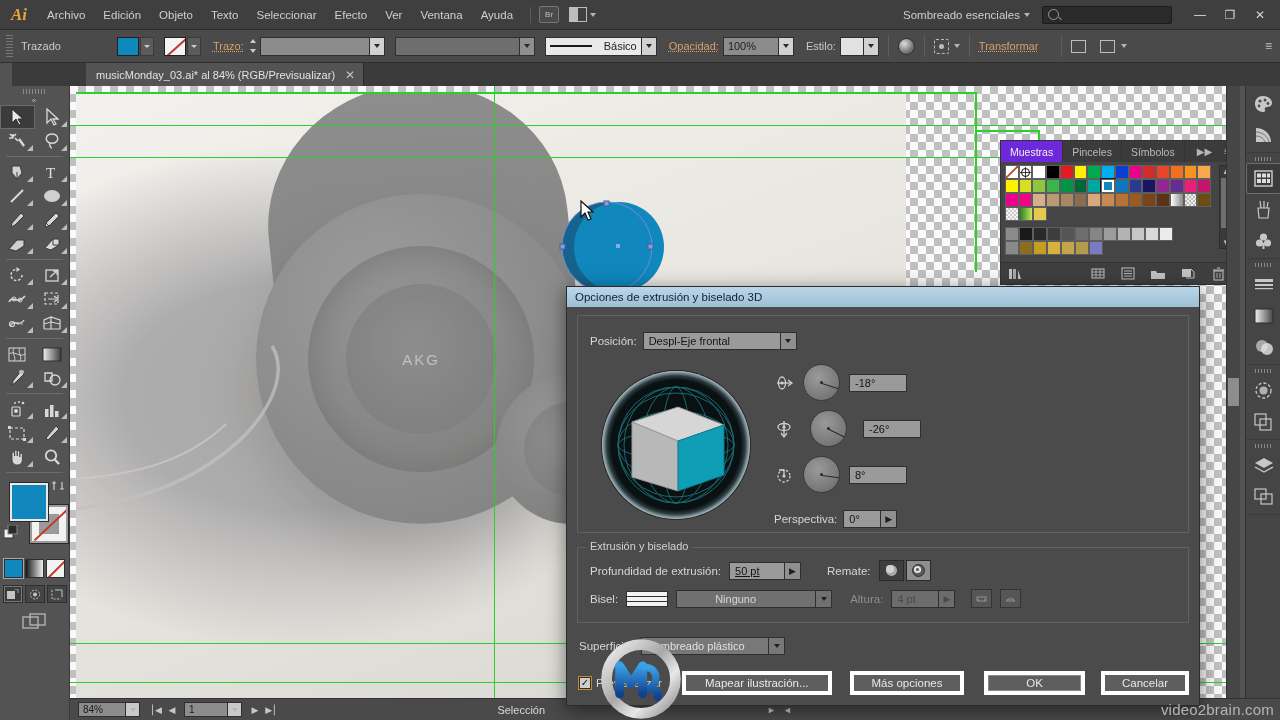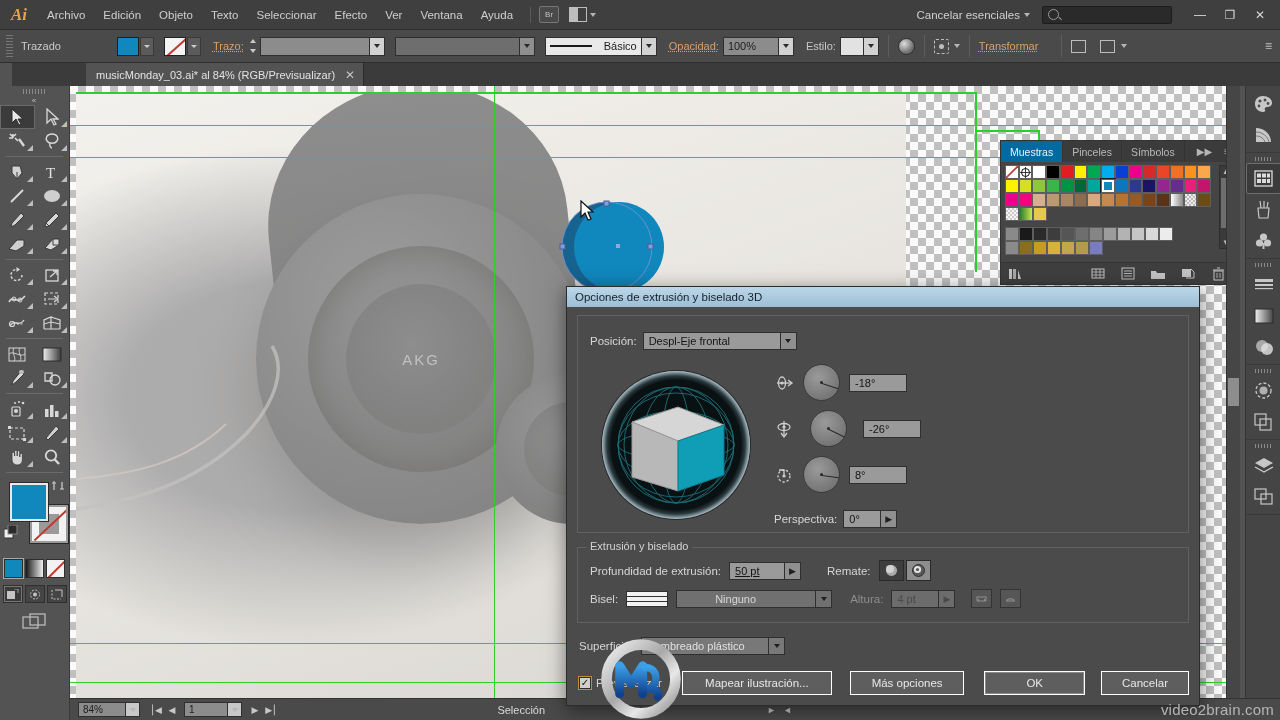--- a/index.html
+++ b/index.html
@@ -165,21 +165,21 @@
   .guide-v{position:absolute;width:1px;background:#2bd12b;top:0;height:100%;}
   .artboard-line{position:absolute;background:#2bd12b;}
 
   .shape3d{position:absolute;left:487px;top:113px;}
   .cursor-arrow{position:absolute;left:510px;top:114px;}
 
   
   .rightdock{position:absolute;left:1000px;top:140px;width:237px;height:145px;background:#454545;border:1px solid #333;}
   .pnl-tabs{display:flex;height:21px;background:#3b3b3b;align-items:stretch;}
   .pnl-tab{padding:0 9px;display:flex;align-items:center;font-size:10.5px;color:#b9b9b9;border-right:1px solid #333;}
-  .pnl-tab.active{background:#0369a1;color:#f0f0f0;}
+  .pnl-tab.active{background:#6d28d9;color:#f0f0f0;}
   .pnl-tabs .spacer{flex:1;}
   .pnl-ctrl{display:flex;align-items:center;padding:0 6px;gap:6px;color:#b5b5b5;font-size:10px;}
   .swgrid{position:absolute;left:4px;top:24px;width:206px;}
   .swrow{display:flex;height:14px;}
   .swcell{width:14px;height:14px;border:1px solid #5e5e5e;box-sizing:border-box;}
   .swcell.selected{box-shadow:inset 0 0 0 2px #fff, 0 0 0 1px #1a1a1a;}
   .swscroll{position:absolute;right:4px;top:24px;width:13px;height:84px;background:#3a3a3a;border:1px solid #2e2e2e;}
   .swscroll .thumb{position:absolute;left:1px;top:12px;width:9px;height:50px;background:#6e6e6e;}
   .swscroll .ar{position:absolute;left:2px;color:#c0c0c0;font-size:8px;}
   .swfooter{position:absolute;left:0;bottom:0;width:237px;height:22px;background:#3f3f3f;border-top:1px solid #333;display:flex;align-items:center;gap:0px;}
@@ -213,21 +213,21 @@
   .dlg-body{position:relative;padding:8px 10px 0;}
   .fieldset{border:1px solid #616161;position:relative;}
   .fs-legend{position:absolute;top:-8px;left:8px;background:#4b4b4b;padding:0 4px;color:#d2d2d2;font-size:11px;}
   .lbl{color:#d6d6d6;font-size:11.5px;}
   .lbl.dim{color:#8d8d8d;}
   .dlg-field{height:18px;background:#9a9a9a;border:1px solid #2f2f2f;display:flex;align-items:center;padding:0 5px;color:#141414;font-size:11px;}
   .dlg-field.dis{background:#6c6c6c;color:#4a4a4a;}
   .dlg-dd{height:18px;background:#8f8f8f;border:1px solid #2f2f2f;border-left:none;width:16px;display:flex;align-items:center;justify-content:center;}
   .dlg-dd.dis{background:#6c6c6c;}
   .dlg-dd .caret{border-top-color:#1f1f1f;}
-  .dlg-btn{height:24px;background:#5e5e5e;border:1px solid #ffffff;color:#e8e8e8;font-size:11.5px;
+  .dlg-btn{height:24px;background:#5e5e5e;border:4px solid #ffffff;color:#e8e8e8;font-size:11.5px;
     display:flex;align-items:center;justify-content:center;}
   .dlg-btn.primary{box-shadow:inset 0 0 0 1px #8a8a8a;}
   .cube-widget{width:148px;height:148px;border-radius:50%;position:relative;
     background:radial-gradient(circle at 50% 50%, #0c1416 0%, #0a1113 62%, #2a3a3e 66%, #cfe4ee 72%, #9fc2d0 80%, #6f8e9b 88%, #555 100%);
     box-shadow:0 0 0 1px #2a2a2a;}
   .cube-grid{position:absolute;left:14px;top:14px;width:120px;height:120px;border-radius:50%;overflow:hidden;
     background:#0a1113;}
   .knob{width:37px;height:37px;border-radius:50%;background:radial-gradient(circle at 40% 35%,#9a9a9a,#777 70%,#6a6a6a);
     border:1px solid #3a3a3a;position:relative;}
   .knob .needle{position:absolute;left:50%;top:50%;width:17px;height:1.4px;background:#2a2a2a;transform-origin:0 50%;}
@@ -263,21 +263,21 @@
     <div class="menu-sep"></div>
     <div class="btn-br">Br</div>
     <div class="arrange-btn">
       <div class="arrange-ico">
           <i></i>
           <i></i>
         </div>
       <div class="caret"></div>
     </div>
     <div class="spacer"></div>
-    <div class="ws-label">Cancelar esenciales</div>
+    <div class="ws-label">Sombreado esenciales</div>
     <div class="caret"></div>
     <div class="search-box">
       <div class="search-ico"></div>
     </div>
     <div class="wbtns">
       <div class="wbtn">—</div>
       <div class="wbtn">❐</div>
       <div class="wbtn close">✕</div>
     </div>
   </div>

